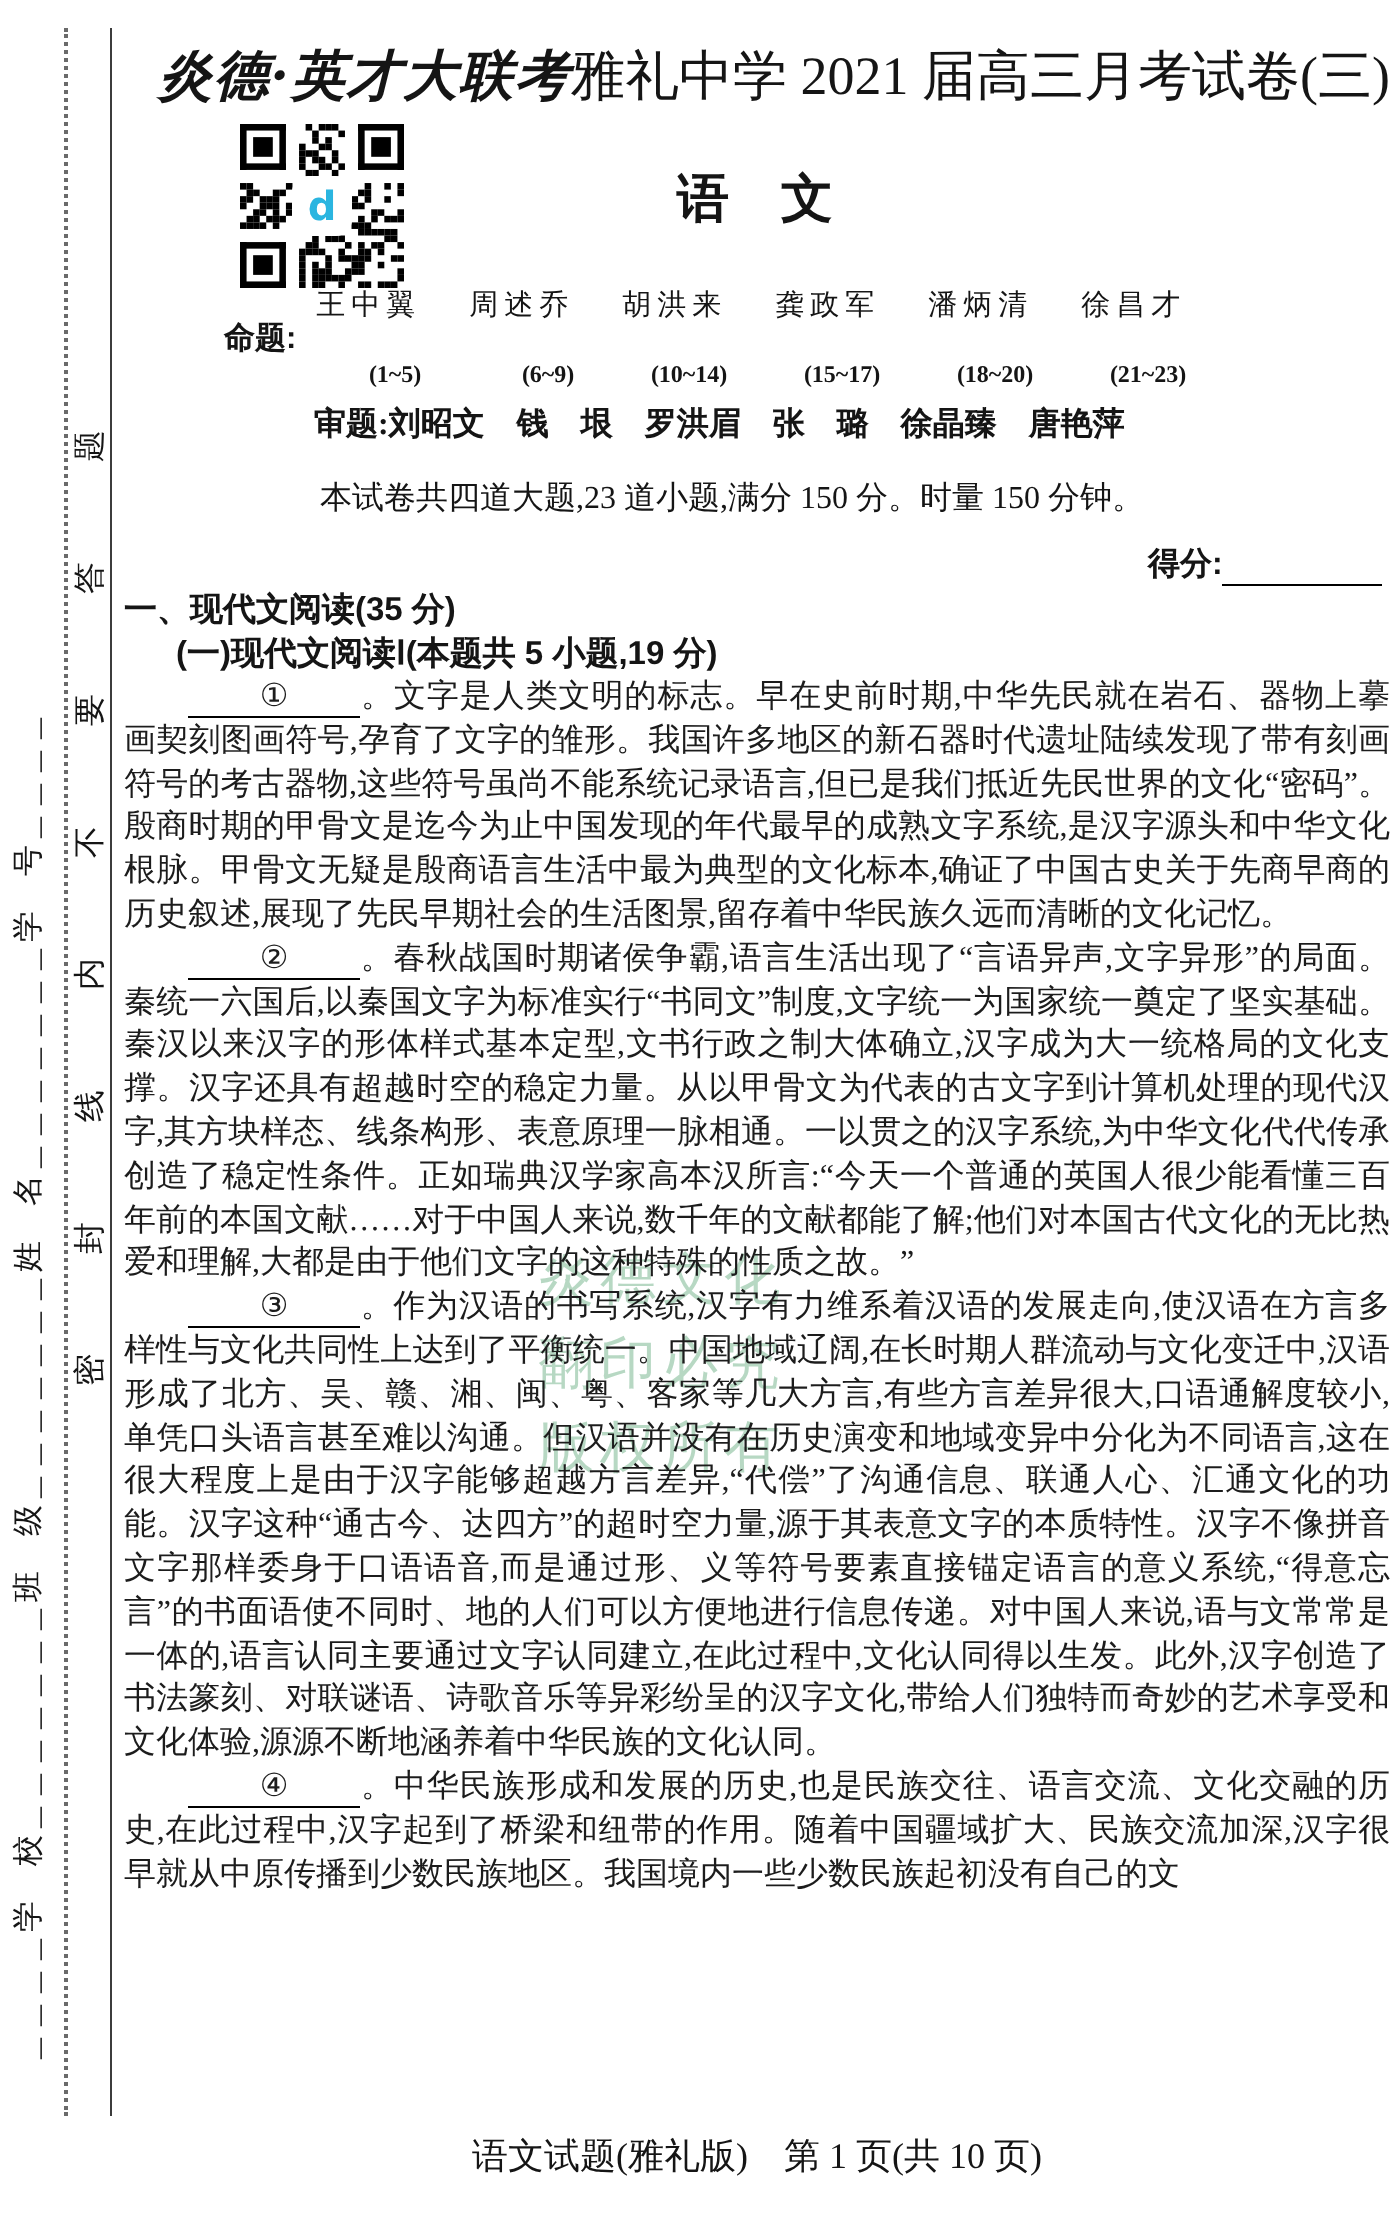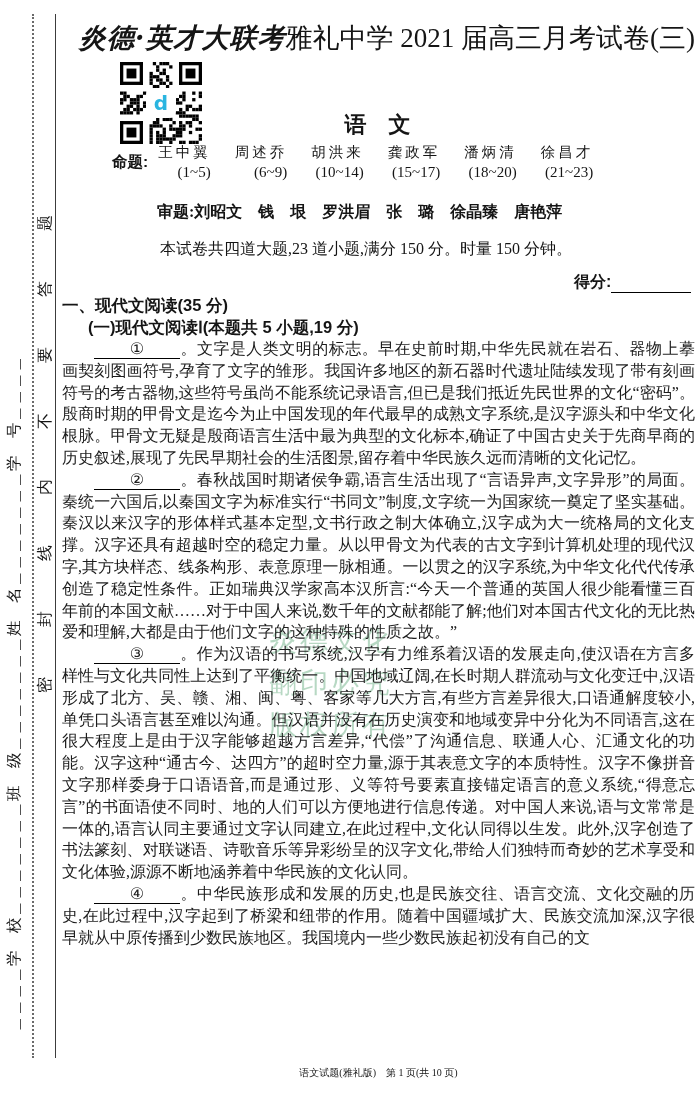--- a/index.html
+++ b/index.html
@@ -19,29 +19,29 @@
               font-size:27px;white-space:nowrap;}
   .brush{font-weight:bold;font-style:italic;letter-spacing:1px;font-family:"DejaVu Serif",serif;}
   .title-rest{font-family:"Liberation Serif",serif;}
   .qr{position:absolute;left:120px;top:62px;width:82px;height:82px;}
   .qr svg{position:absolute;left:0;top:0;fill:#000;}
   .qr-logo{position:absolute;left:28px;top:28px;width:26px;height:26px;background:#fff;
            border-radius:6px;box-shadow:0 0 0 2px #fff;display:flex;align-items:center;
            justify-content:center;font-family:"DejaVu Sans",sans-serif;font-weight:bold;
            font-size:20px;}
   .subject{position:absolute;left:60px;top:82px;width:635px;text-align:center;
-           font-size:22px;font-weight:bold;font-family:"Liberation Serif",serif;margin-top:28px;}
+           font-size:26px;font-weight:bold;font-family:"Liberation Serif",serif;}
   
   .proposers-row{position:absolute;left:112px;top:143px;display:flex;align-items:center;}
   .prop-label{font-family:"Liberation Sans",sans-serif;font-weight:bold;font-size:15.5px;
               margin-right:10px;}
   .prop-cols{display:flex;gap:24px;}
   .prop-col{text-align:right;}
   .prop-name{font-size:14.5px;letter-spacing:3px;white-space:nowrap;}
-  .prop-range{font-size:15px;margin-top:2px;white-space:nowrap;}
+  .prop-range{font-size:12px;margin-top:18px;white-space:nowrap;font-weight:bold;}
   .reviewers{position:absolute;left:157px;top:202px;font-family:Liberation Serif, serif;
              font-weight:bold;font-size:16px;white-space:nowrap;}
   .summary{position:absolute;left:160px;top:239px;font-size:16px;white-space:nowrap;}
   .score{position:absolute;left:574px;top:272px;font-family:"Liberation Sans",sans-serif;
          font-weight:bold;font-size:16px;}
   .score-blank{display:inline-block;width:80px;border-bottom:1.2px solid #000;height:15px;
                vertical-align:bottom;}
   
   .content{position:absolute;left:62px;top:294px;width:633px;}
   .sec-title{font-family:"Liberation Sans",sans-serif;font-weight:bold;font-size:16.5px;
@@ -54,21 +54,21 @@
   .mat-label{font-family:"Liberation Sans",sans-serif;font-weight:bold;margin-right:18px;
              color:#111;}
   .blank{display:inline-block;width:86px;border-bottom:1.2px solid #000;text-align:center;
          text-indent:0;line-height:18px;}
   
   .watermark{position:absolute;left:256px;top:620px;width:150px;text-align:center;
              font-size:28px;line-height:42px;color:#15803d;opacity:0.30;letter-spacing:3px;
              pointer-events:none;}
   
   .footer{position:absolute;left:62px;top:1066px;width:633px;text-align:center;
-          font-size:10px;}
+          font-size:18px;}
 </style>
 </head>
 <body>
 
 <div class="page">
 
   <div class="dotted-line"></div>
   <div class="solid-line"></div>
   <div class="rot student-fields">＿＿＿＿学　校＿＿＿＿＿＿＿班　级＿＿＿＿＿＿＿姓　名＿＿＿＿＿＿＿学　号＿＿＿＿</div>
   <div class="rot seal-text">密封线内不要答题</div>

